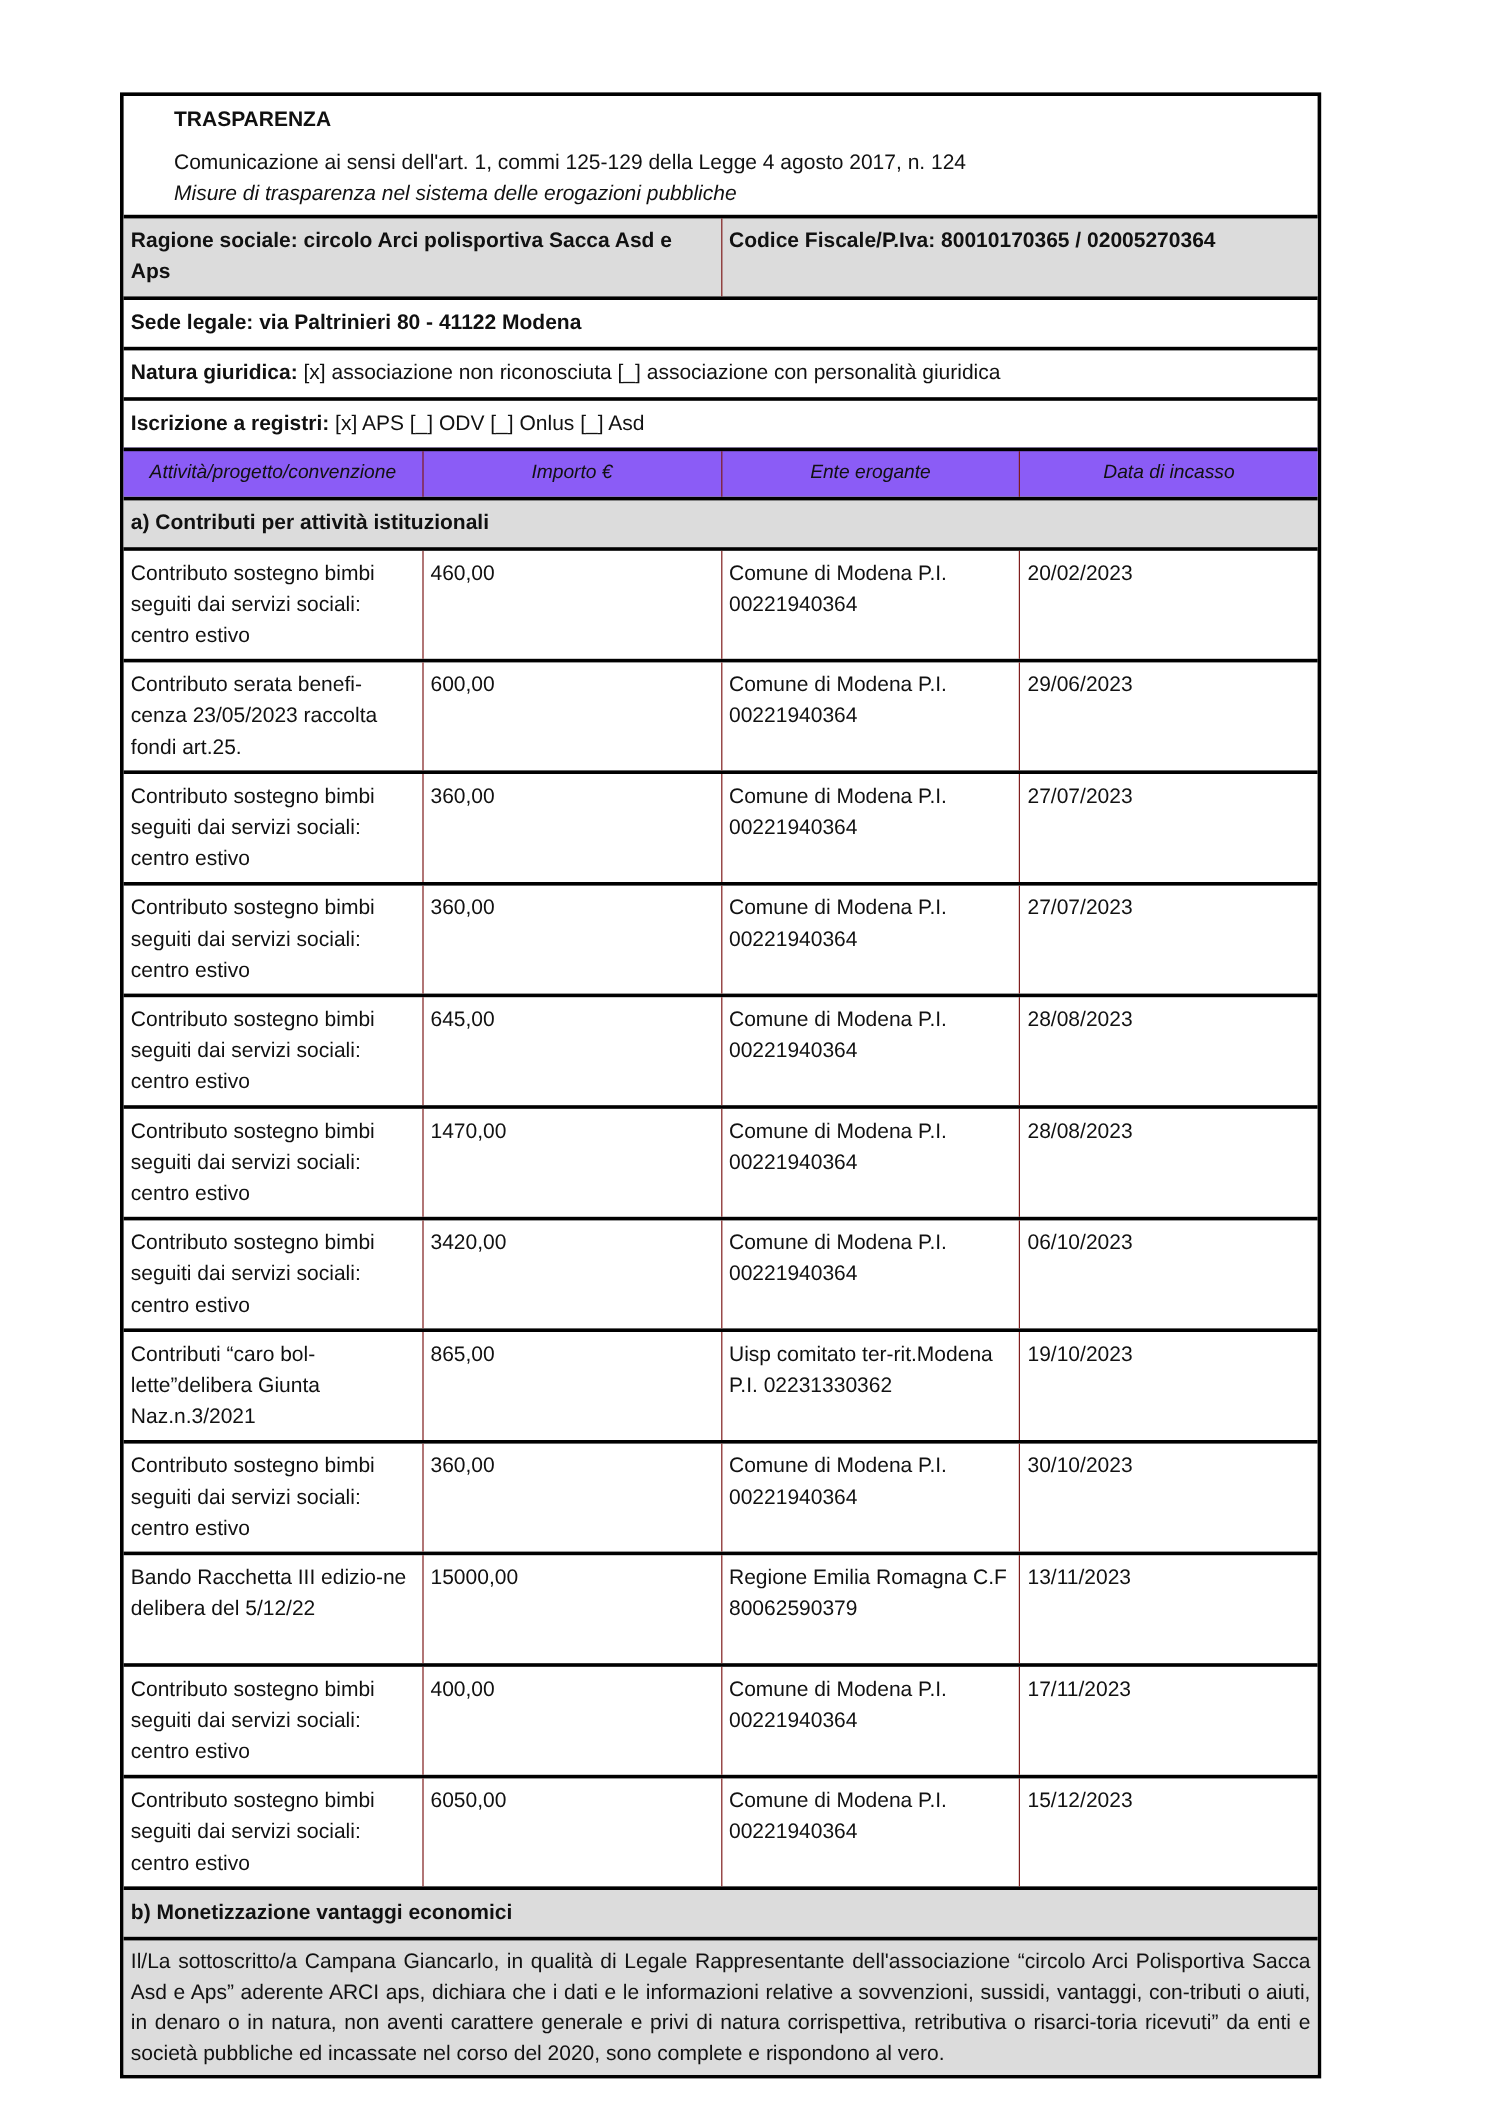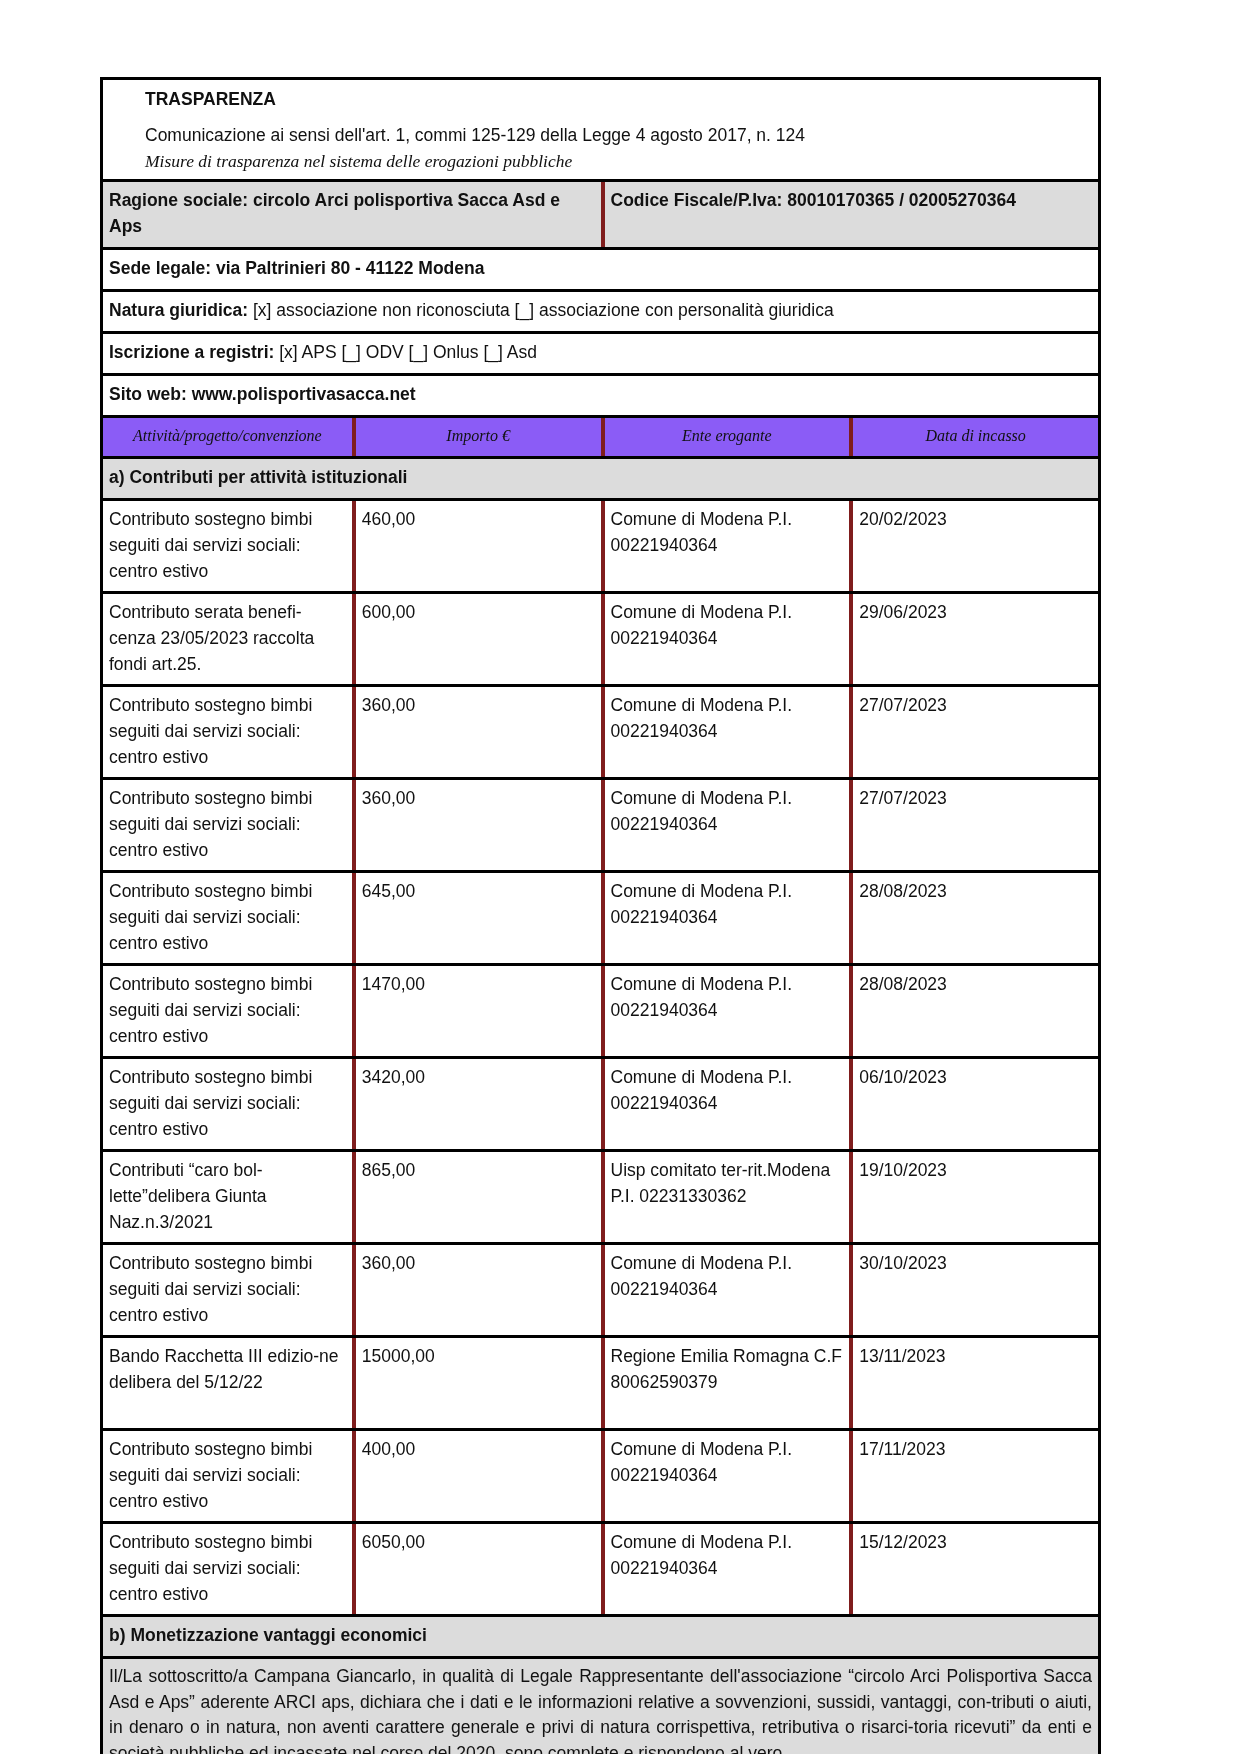--- a/index.html
+++ b/index.html
@@ -3,28 +3,28 @@
 <meta charset="utf-8">
 <style>
   html, body { margin: 0; padding: 0; background: #ffffff; }
   body { width: 1240px; height: 1754px; position: relative; overflow: hidden;
          font-family: "Liberation Sans", "DejaVu Sans", sans-serif; color: #111; }
   .sheet { position: absolute; left: 100px; top: 77px; width: 1001px;
            border: 3px solid #000; box-sizing: border-box; }
   .row { display: flex; border-top: 3px solid #000; box-sizing: border-box; }
   .row:first-child { border-top: none; margin-left: 36px; }
   .cell { box-sizing: border-box; padding: 5px 6px; font-size: 17.5px; line-height: 26px; }
-  .cell + .cell { border-left: 4px solid #7f1d1d; }
+  .cell + .cell { border-left: 1px solid #7f1d1d; }
   .full { width: 100%; }
   .half { width: 50%; }
   .q { width: 25%; }
   .grey { background: #dcdcdc; }
   .yellow { background: #8b5cf6; }
   .b { font-weight: bold; }
-  .i { font-style: italic; font-family: Liberation Serif, serif; }
+  .i { font-style: italic; }
   .center { text-align: center; }
   .title-block { height: 99px; padding-top: 6px; }
   .title-block .t1 { font-weight: bold; margin-bottom: 10px; }
   .ragione { height: 65px; }
   .line-row { height: 39px; }
   .hdr { height: 38px; font-size: 16px; }
   .sec { height: 39px; }
   .data { height: 90px; }
   .decl { height: 112px; text-align: justify; line-height: 25.5px; }
   .sitoval { font-weight: bold; }
@@ -56,23 +56,20 @@
       <span class="b">Natura giuridica:</span><span> [x] associazione non riconosciuta [_] associazione con personalità giuridica</span>
     </div>
   </div>
 
   <div class="row">
     <div class="cell full line-row">
       <span class="b">Iscrizione a registri:</span><span> [x] APS [_] ODV [_] Onlus [_] Asd</span>
     </div>
   </div>
 
-  <div class="row">
-    <div class="cell full line-row sitoval">Sito web: www.polisportivasacca.net</div>
-  </div>
 
   <div class="row yellow">
     <div class="cell q hdr i center">Attività/progetto/convenzione</div>
     <div class="cell q hdr i center">Importo €</div>
     <div class="cell q hdr i center">Ente erogante</div>
     <div class="cell q hdr i center">Data di incasso</div>
   </div>
 
   <div class="row grey">
     <div class="cell full sec b">a) Contributi per attività istituzionali</div>

